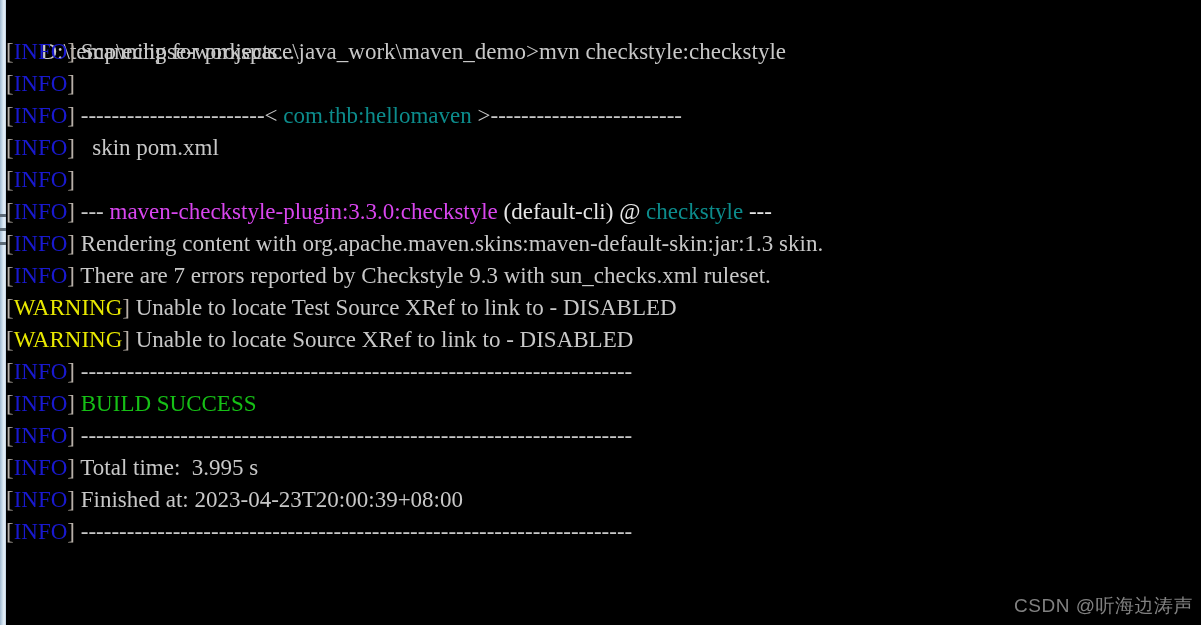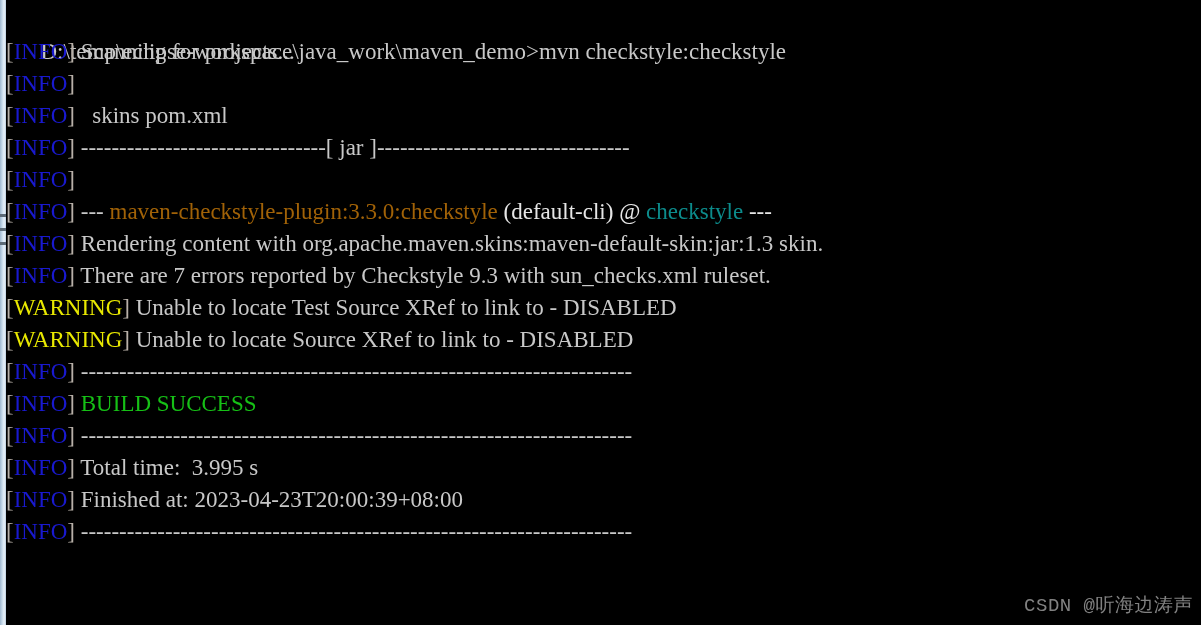--- a/index.html
+++ b/index.html
@@ -60,32 +60,32 @@
     font-family: Liberation Serif, serif;
   }
   .line span { white-space: pre; }
 
   
   .c-default  { color: #c8c8c8; }
   .c-bracket  { color: #b8b0a8; }
   .c-info     { color: #1919cf; }
   .c-warning  { color: #e8e800; }
   .c-success  { color: #16c016; }
-  .c-green    { color: #a16207; }
+  .c-green    { color: #d946ef; }
   .c-teal     { color: #0c8c8c; }
   .c-white    { color: #e6e6e6; }
 
   #watermark {
     position: absolute;
     right: 8px;
     bottom: 8px;
     color: #8d8d8d;
     font-size: 19px;
     line-height: 22px;
-    font-family: Liberation Mono, monospace;
+    font-family: Liberation Sans, sans-serif;
     white-space: pre;
     letter-spacing: 0.5px;
     opacity: 0.92;
   }
 </style>
 </head>
 <body>
 
 <div id="terminal">
 
@@ -97,22 +97,22 @@
 
   <div id="screen">
 
     <div class="line">
       <span class="c-default">D:\temp\eclipse-workspace\java_work\maven_demo</span><span class="c-default">&gt;</span><span class="c-default">mvn checkstyle:checkstyle</span>
     </div>
 
     <div id="log-lines">
         <div class="line"><span class="c-bracket">[</span><span class="c-info">INFO</span><span class="c-bracket">]</span><span class="c-default"> Scanning for projects...</span></div>
         <div class="line"><span class="c-bracket">[</span><span class="c-info">INFO</span><span class="c-bracket">]</span></div>
-        <div class="line"><span class="c-bracket">[</span><span class="c-info">INFO</span><span class="c-bracket">]</span><span class="c-default">   skins pom.xml</span></div>
-        <div class="line"><span class="c-bracket">[</span><span class="c-info">INFO</span><span class="c-bracket">]</span><span class="c-default"> --------------------------------[ jar ]---------------------------------</span></div>
+        <div class="line"><span class="c-bracket">[</span><span class="c-info">INFO</span><span class="c-bracket">]</span><span class="c-default"> ------------------------&lt; </span><span class="c-teal">com.thb:hellomaven</span><span class="c-default"> &gt;-------------------------</span></div>
+        <div class="line"><span class="c-bracket">[</span><span class="c-info">INFO</span><span class="c-bracket">]</span><span class="c-default">   skin pom.xml</span></div>
         <div class="line"><span class="c-bracket">[</span><span class="c-info">INFO</span><span class="c-bracket">]</span></div>
         <div class="line"><span class="c-bracket">[</span><span class="c-info">INFO</span><span class="c-bracket">]</span><span class="c-default"> --- </span><span class="c-green">maven-checkstyle-plugin:3.3.0:checkstyle</span><span class="c-white"> (default-cli) @ </span><span class="c-teal">checkstyle</span><span class="c-white"> ---</span></div>
         <div class="line"><span class="c-bracket">[</span><span class="c-info">INFO</span><span class="c-bracket">]</span><span class="c-default"> Rendering content with org.apache.maven.skins:maven-default-skin:jar:1.3 skin.</span></div>
         <div class="line"><span class="c-bracket">[</span><span class="c-info">INFO</span><span class="c-bracket">]</span><span class="c-default"> There are 7 errors reported by Checkstyle 9.3 with sun_checks.xml ruleset.</span></div>
         <div class="line"><span class="c-bracket">[</span><span class="c-warning">WARNING</span><span class="c-bracket">]</span><span class="c-default"> Unable to locate Test Source XRef to link to - DISABLED</span></div>
         <div class="line"><span class="c-bracket">[</span><span class="c-warning">WARNING</span><span class="c-bracket">]</span><span class="c-default"> Unable to locate Source XRef to link to - DISABLED</span></div>
         <div class="line"><span class="c-bracket">[</span><span class="c-info">INFO</span><span class="c-bracket">]</span><span class="c-default"> ------------------------------------------------------------------------</span></div>
         <div class="line"><span class="c-bracket">[</span><span class="c-info">INFO</span><span class="c-bracket">]</span><span class="c-success"> BUILD SUCCESS</span></div>
         <div class="line"><span class="c-bracket">[</span><span class="c-info">INFO</span><span class="c-bracket">]</span><span class="c-default"> ------------------------------------------------------------------------</span></div>
         <div class="line"><span class="c-bracket">[</span><span class="c-info">INFO</span><span class="c-bracket">]</span><span class="c-default"> Total time:  3.995 s</span></div>

